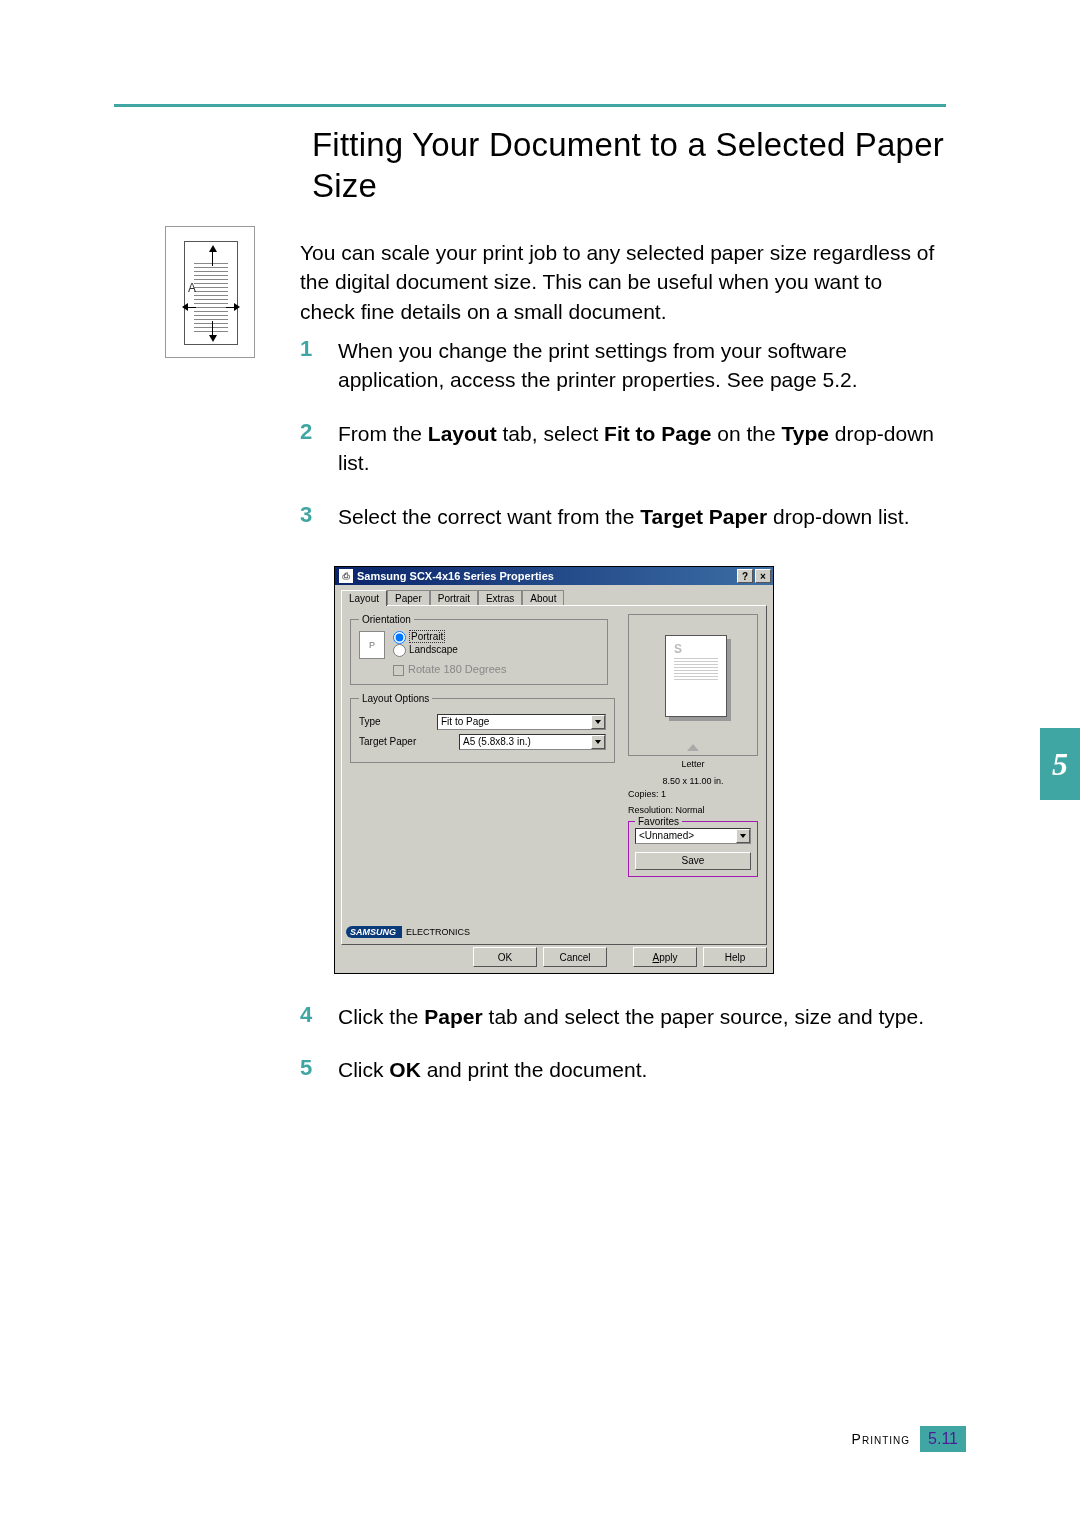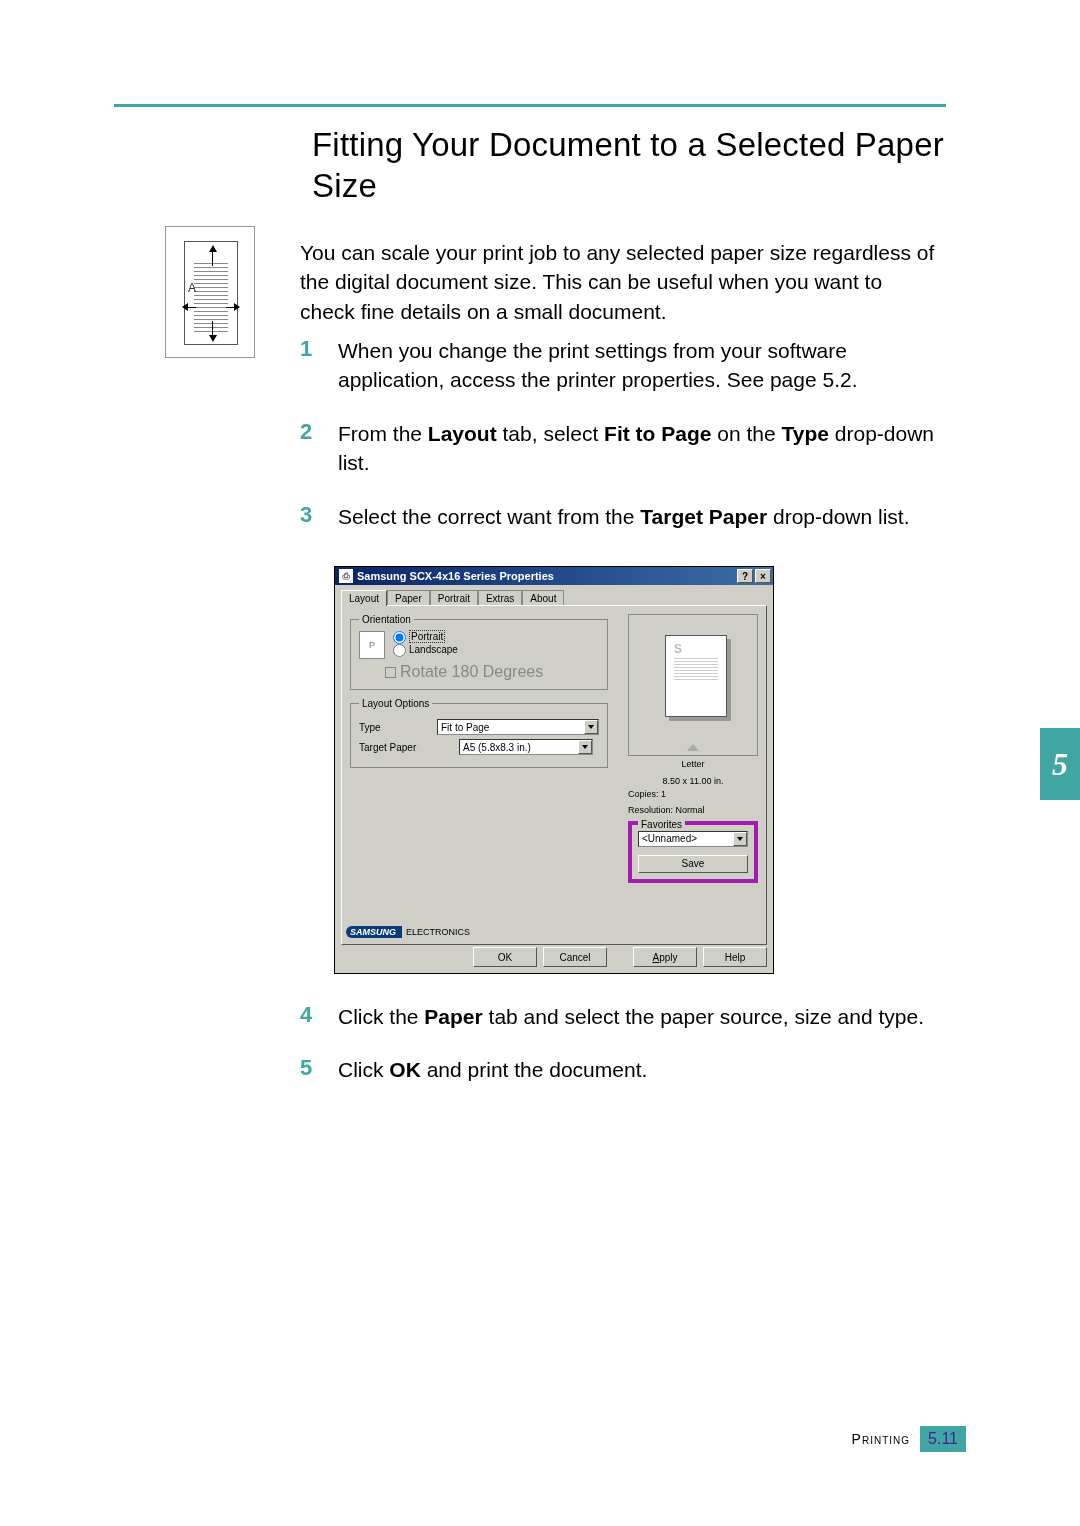--- a/index.html
+++ b/index.html
@@ -197,21 +197,21 @@
     padding: 0 3px;
   }
   .orientation-row { display: flex; align-items: flex-start; gap: 8px; }
   .orient-icon {
     width: 26px; height: 28px; border: 1px solid #888; background:#fff;
     display:flex; align-items:center; justify-content:center; font-size:9px; color:#777;
   }
   .radios label { display: block; font-size: 10px; margin: 0 0; }
   .radios input { vertical-align: middle; margin-right: 3px; }
   .radios .boxed { border: 1px dotted #333; padding: 0 1px; }
-  .chk-row { margin-top: 4px; margin-left: 26px; color: #888; font-size: 16px; }
+  .chk-row { margin-top: 4px; margin-left: 34px; color: #888; font-size: 11px; }
   .chk-row .cb {
     display:inline-block; width:11px; height:11px; border:1px solid #888;
     background:#cfcfc8; vertical-align:middle; margin-right:4px;
   }
   .layout-opts .row {
     display: flex; align-items: center; margin: 4px 0;
   }
   .layout-opts .row .lbl { width: 78px; font-size: 10px; }
   .dropdown {
     flex: 1;
@@ -230,21 +230,21 @@
     border: 1px solid #fff;
     border-right-color:#555; border-bottom-color:#555;
     position: absolute; right: 0; top: 0;
     display:flex; align-items:center; justify-content:center;
   }
   .dropdown .arrowbtn::after {
     content:""; width:0; height:0;
     border-left:3px solid transparent; border-right:3px solid transparent;
     border-top:4px solid #000;
   }
-  .target-row .dropdown { margin-left: 22px; flex: none; width: 134px; }
+  .target-row .dropdown { margin-left: 22px; flex: none; width: 147px; }
 
   .preview-pane {
     position: absolute;
     right: 8px;
     top: 8px;
     width: 130px;
   }
   .preview-box {
     border: 1px solid #888;
     height: 142px;
@@ -275,21 +275,21 @@
     font-size: 9px;
     line-height: 1.3;
     padding: 3px 0 2px 0;
   }
   .preview-info {
     font-size: 9px;
     line-height: 1.3;
     padding: 0 0 4px 0;
   }
   .fav-box {
-    border: 4px solid #a21caf;
+    border: 1px solid #a21caf;
     padding: 6px;
     position: relative;
   }
   .fav-box .leg {
     position: absolute; top: -6px; left: 6px; background:#cfcfc8; padding:0 3px; font-size:10px;
   }
   .fav-box .dropdown { width: 100%; margin-bottom: 8px; }
   .fav-box .savebtn {
     width: 100%; height: 18px;
     background: #cfcfc8;

